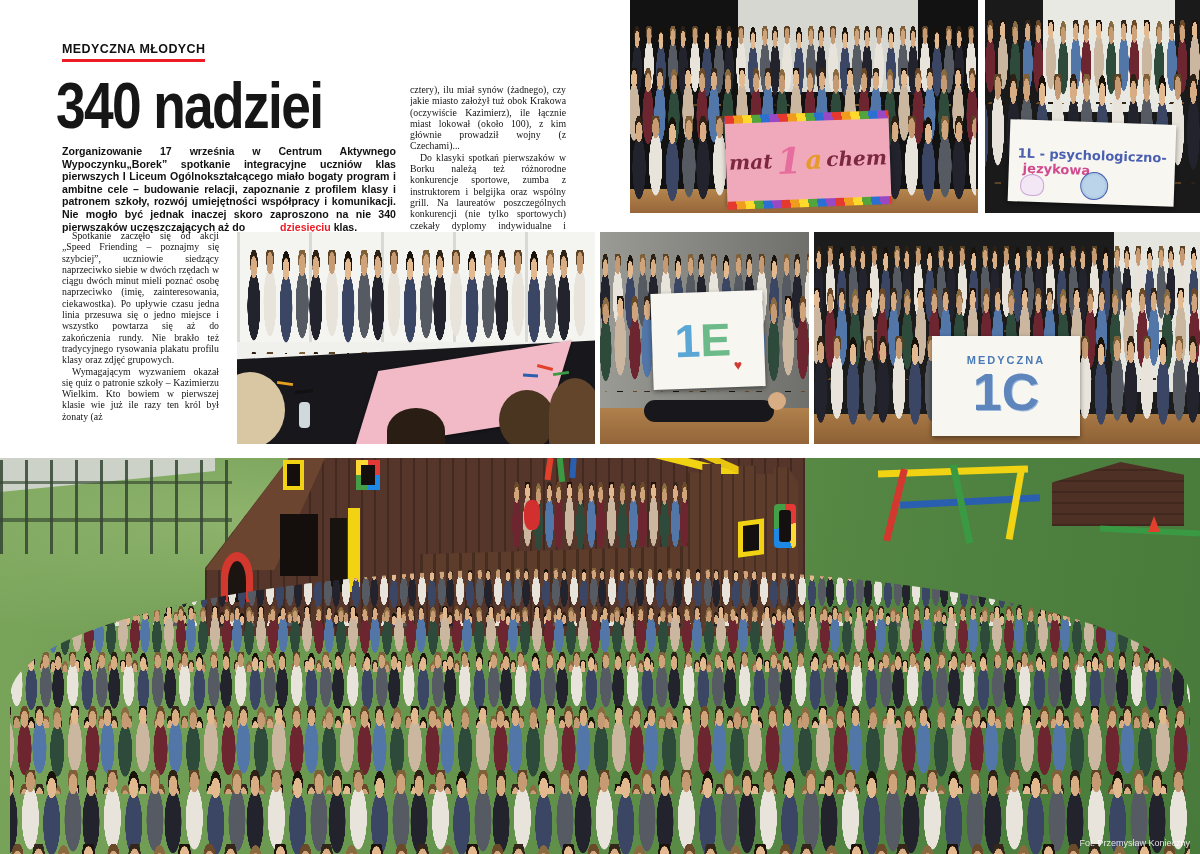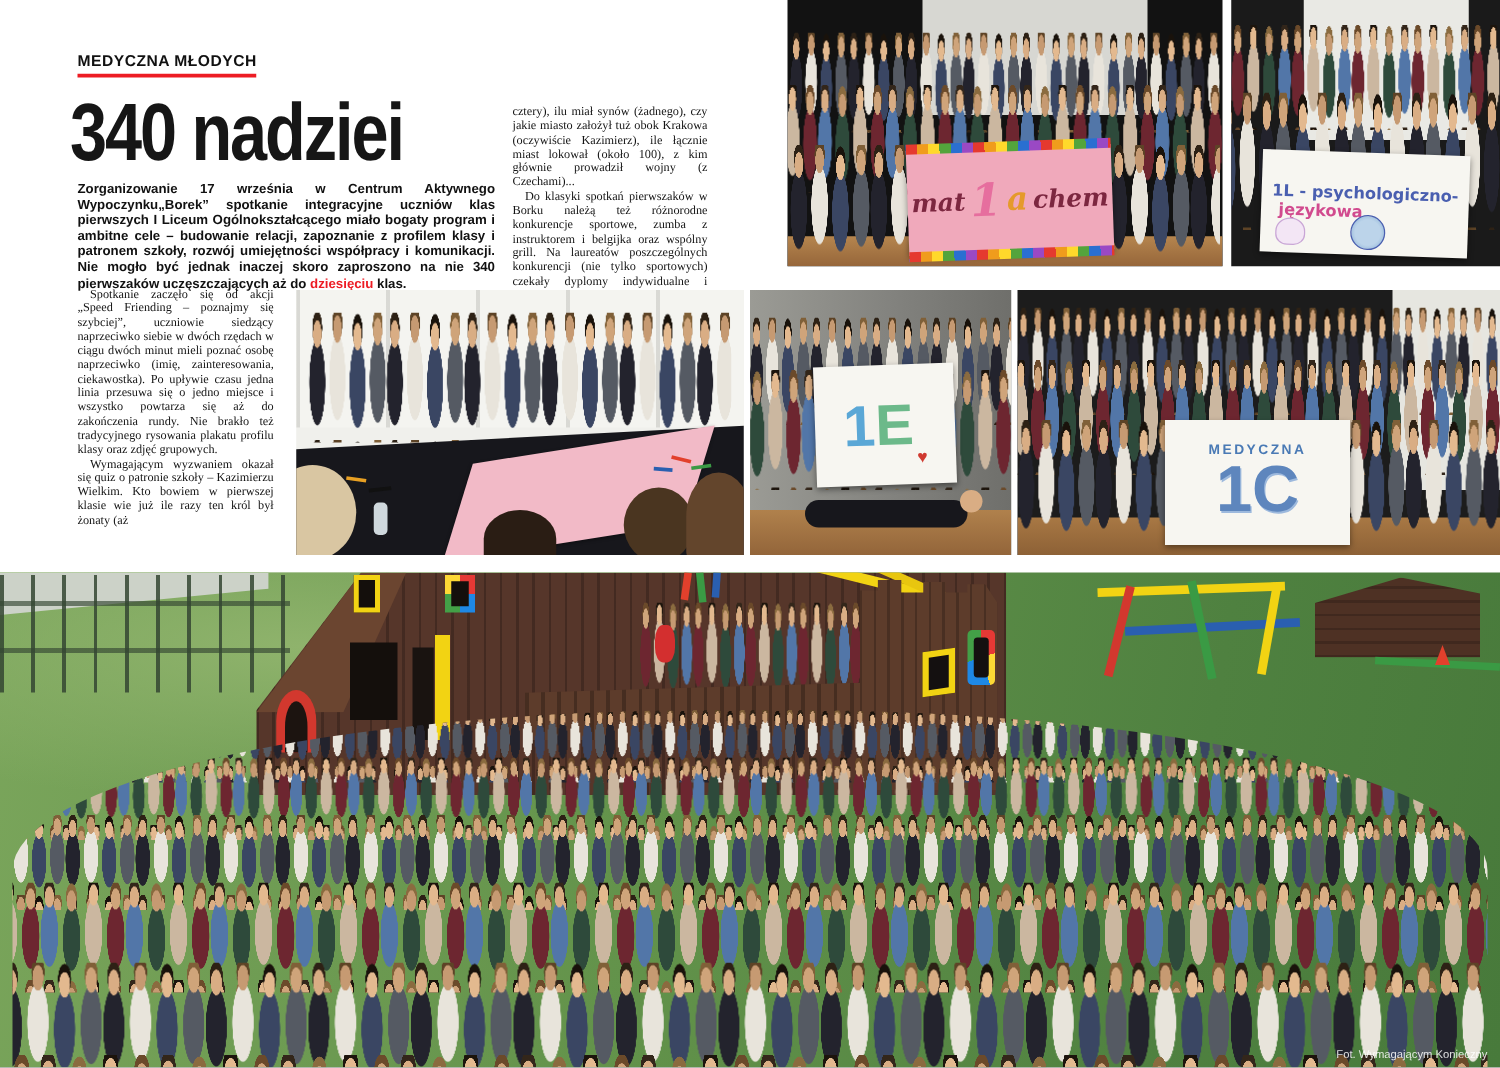--- a/index.html
+++ b/index.html
@@ -8,21 +8,21 @@
   .abs{position:absolute;}
 
   
   .kicker{position:absolute;left:62px;top:42px;font-size:12.5px;font-weight:bold;
           letter-spacing:.4px;color:#111;padding-bottom:3px;border-bottom:3px solid #ed1c24;}
   .headline{position:absolute;left:56px;top:68px;margin:0;font-size:65px;font-weight:bold;
             letter-spacing:-2px;color:#161616;transform:scaleX(.82);transform-origin:left top;
             white-space:nowrap;}
   .lead{position:absolute;left:62px;top:145px;width:334px;margin:0;font-size:10.6px;
         line-height:12.6px;font-weight:bold;text-align:justify;color:#111;}
-  .lead .hl{color:#ed1c24;}
+  .lead .hl{color:#ed1c24;margin-left:32px;}
   .col{position:absolute;font-family:"Liberation Serif",serif;font-size:9.8px;
        line-height:11.3px;text-align:justify;color:#141414;}
   .col p{margin:0;}
   .col p.ind{text-indent:10px;}
   .col1{left:62px;top:230px;width:157px;height:228px;overflow:hidden;}
   .col2{left:410px;top:84px;width:156px;height:160px;overflow:hidden;}
 
   
   .photo{position:absolute;overflow:hidden;background:#222;}
 
@@ -225,16 +225,16 @@
     <div class="abs" style="left:10px;top:110px;width:1180px;height:286px;overflow:hidden;
                 border-radius:48% 48% 0 0 / 45% 45% 0 0;">
       <div class="abs people" style="left:-20px;right:-20px;top:0;height:58px;background-size:38px 44px;"></div>
       <div class="abs people v2 flip" style="left:-20px;right:-20px;top:38px;height:66px;background-size:46px 54px;background-position:12px 0;"></div>
       <div class="abs people" style="left:-20px;right:-20px;top:84px;height:76px;background-size:56px 64px;background-position:6px 0;"></div>
       <div class="abs people v2 flip" style="left:-20px;right:-20px;top:138px;height:88px;background-size:68px 78px;background-position:22px 0;"></div>
       <div class="abs people" style="left:-20px;right:-20px;top:202px;height:100px;background-size:82px 94px;background-position:10px 0;"></div>
       <div class="abs people v2 flip" style="left:-20px;right:-20px;top:276px;height:110px;background-size:96px 108px;background-position:30px 0;"></div>
     </div>
 
-    <figcaption class="credit">Fot. Wymagającym Konieczny</figcaption>
+    <figcaption class="credit">Fot. Przemysław Konieczny</figcaption>
   </figure>
 
 </div>
 
 </body></html>

